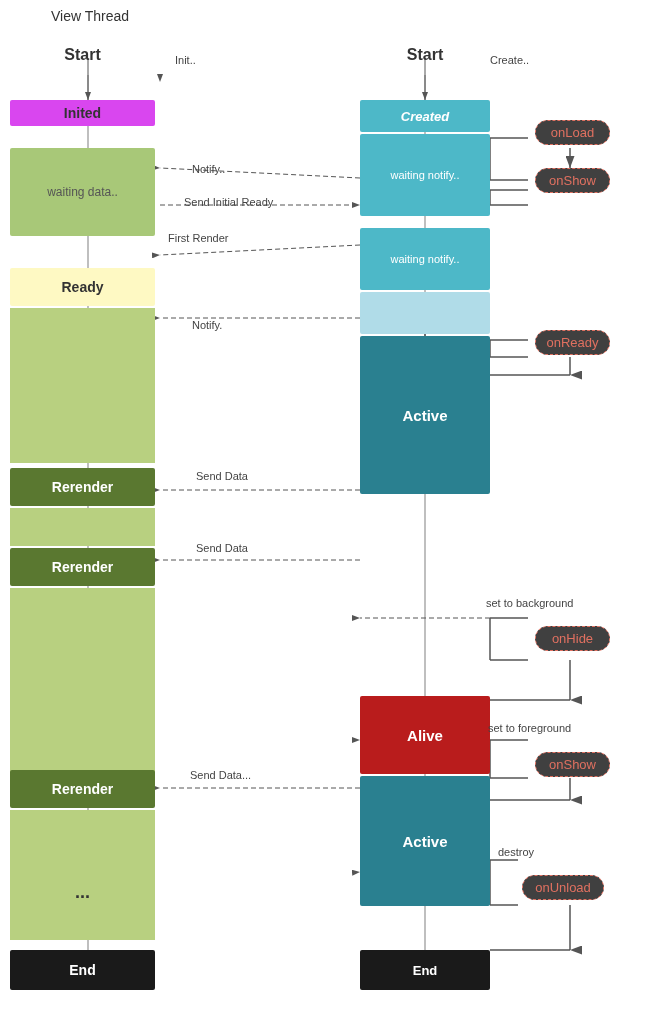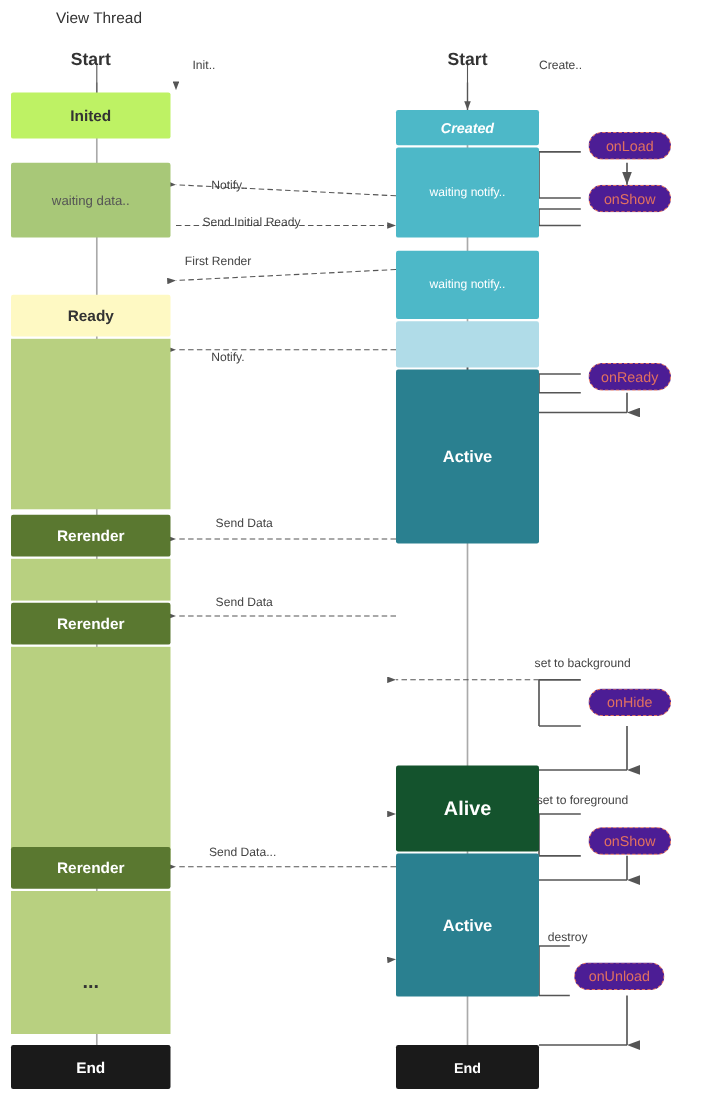--- a/index.html
+++ b/index.html
@@ -58,21 +58,21 @@
     }
 
     
     .callback-box {
       position: absolute;
       border: 1.5px dashed #e07060;
       border-radius: 20px;
       padding: 4px 10px;
       font-size: 13px;
       color: #e07060;
-      background: #4c1d95;
+      background: #404040;
       text-align: center;
       min-width: 70px;
     }
 
     
     svg.arrows {
       position: absolute;
       top: 0;
       left: 0;
       width: 662px;
@@ -168,23 +168,23 @@
     <line x1="490" y1="905" x2="518" y2="905" stroke="#555" stroke-width="1.5"></line>
 
     <line x1="570" y1="905" x2="570" y2="950" stroke="#555" stroke-width="1.5"></line>
     <line x1="490" y1="950" x2="570" y2="950" stroke="#555" stroke-width="1.5" marker-end="url(#arrowhead-left)"></line>
   </svg>
 
   <div class="col-header" style="left:10px; width:160px;">View Thread</div>
 
   <div class="state-box" style="top:40px; height:30px; background:transparent; color:#333; font-size:16px; font-weight:bold;">Start</div>
 
-  <div class="state-box" style="top:84px; height:42px; background:#bef264; color:#333;">Inited</div>
-
-  <div class="state-box" style="top:148px; height:68px; background:#a8c878; color:#555; font-size:12px; font-weight:normal;">waiting data..</div>
+  <div class="state-box" style="top:100px; height:26px; background:#d946ef; color:#333;">Inited</div>
+
+  <div class="state-box" style="top:148px; height:88px; background:#a8c878; color:#555; font-size:12px; font-weight:normal;">waiting data..</div>
 
   <div class="state-box" style="top:268px; height:38px; background:#fef9c3; color:#333;">Ready</div>
 
   <div style="position:absolute; left:10px; top:308px; width:145px; height:155px; background:#b8d080;"></div>
 
   <div class="state-box" style="top:468px; height:38px; background:#5a7830; color:#fff;">Rerender</div>
 
   <div style="position:absolute; left:10px; top:508px; width:145px; height:38px; background:#b8d080;"></div>
 
   <div class="state-box" style="top:548px; height:38px; background:#5a7830; color:#fff;">Rerender</div>
@@ -204,21 +204,21 @@
   <div class="as-box" style="top:100px; height:32px; background:#4db8c8; color:#fff;font-style:italic;">Created</div>
 
   <div class="as-box" style="top:134px; height:82px; background:#4db8c8; color:#fff; font-size:11px; font-weight:normal;">waiting notify..</div>
 
   <div class="as-box" style="top:228px; height:62px; background:#4db8c8; color:#fff; font-size:11px; font-weight:normal;">waiting notify..</div>
 
   <div class="as-box" style="top:292px; height:42px; background:#b0dce8; color:#fff;"></div>
 
   <div class="as-box" style="top:336px; height:158px; background:#2a8090; color:#fff; font-size:15px;">Active</div>
 
-  <div class="as-box" style="top:696px; height:78px; background:#14532d; color:#fff; font-size:18px;">Alive</div>
+  <div class="as-box" style="top:696px; height:78px; background:#b91c1c; color:#fff; font-size:15px;">Alive</div>
 
   <div class="as-box" style="top:776px; height:130px; background:#2a8090; color:#fff; font-size:15px;">Active</div>
 
   <div class="as-box" style="top:950px; height:40px; background:#1a1a1a; color:#fff;">End</div>
 
   <div class="callback-box" style="top:120px; left:535px; min-width:75px;">onLoad</div>
 
   <div class="callback-box" style="top:168px; left:535px; min-width:75px;">onShow</div>
 
   <div class="callback-box" style="top:330px; left:535px; min-width:75px;">onReady</div>

